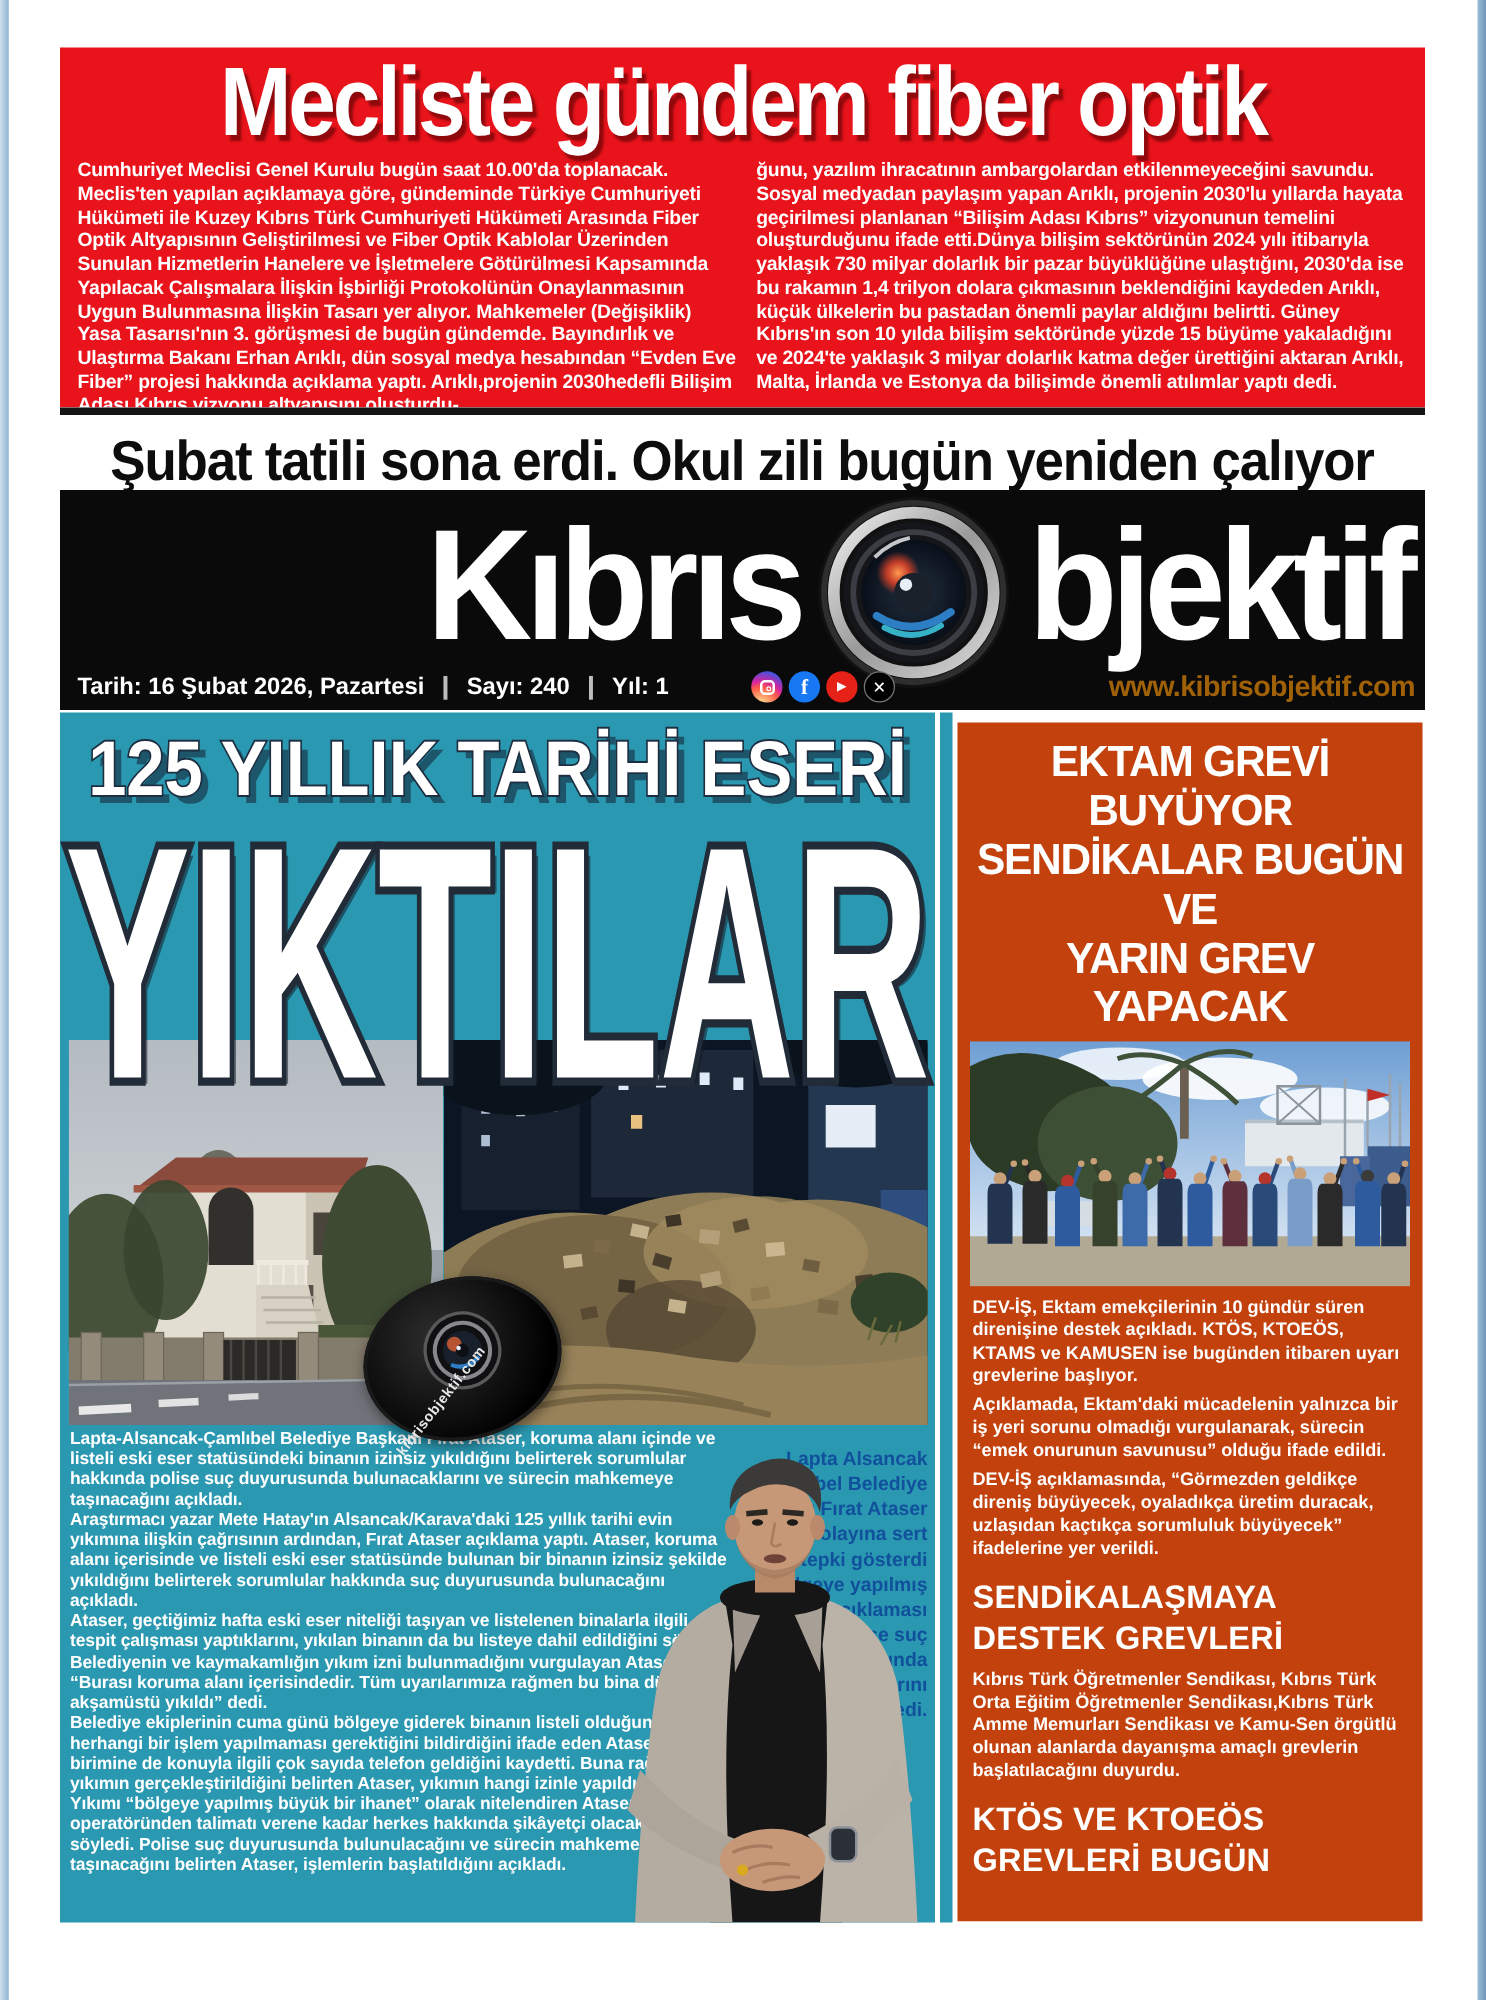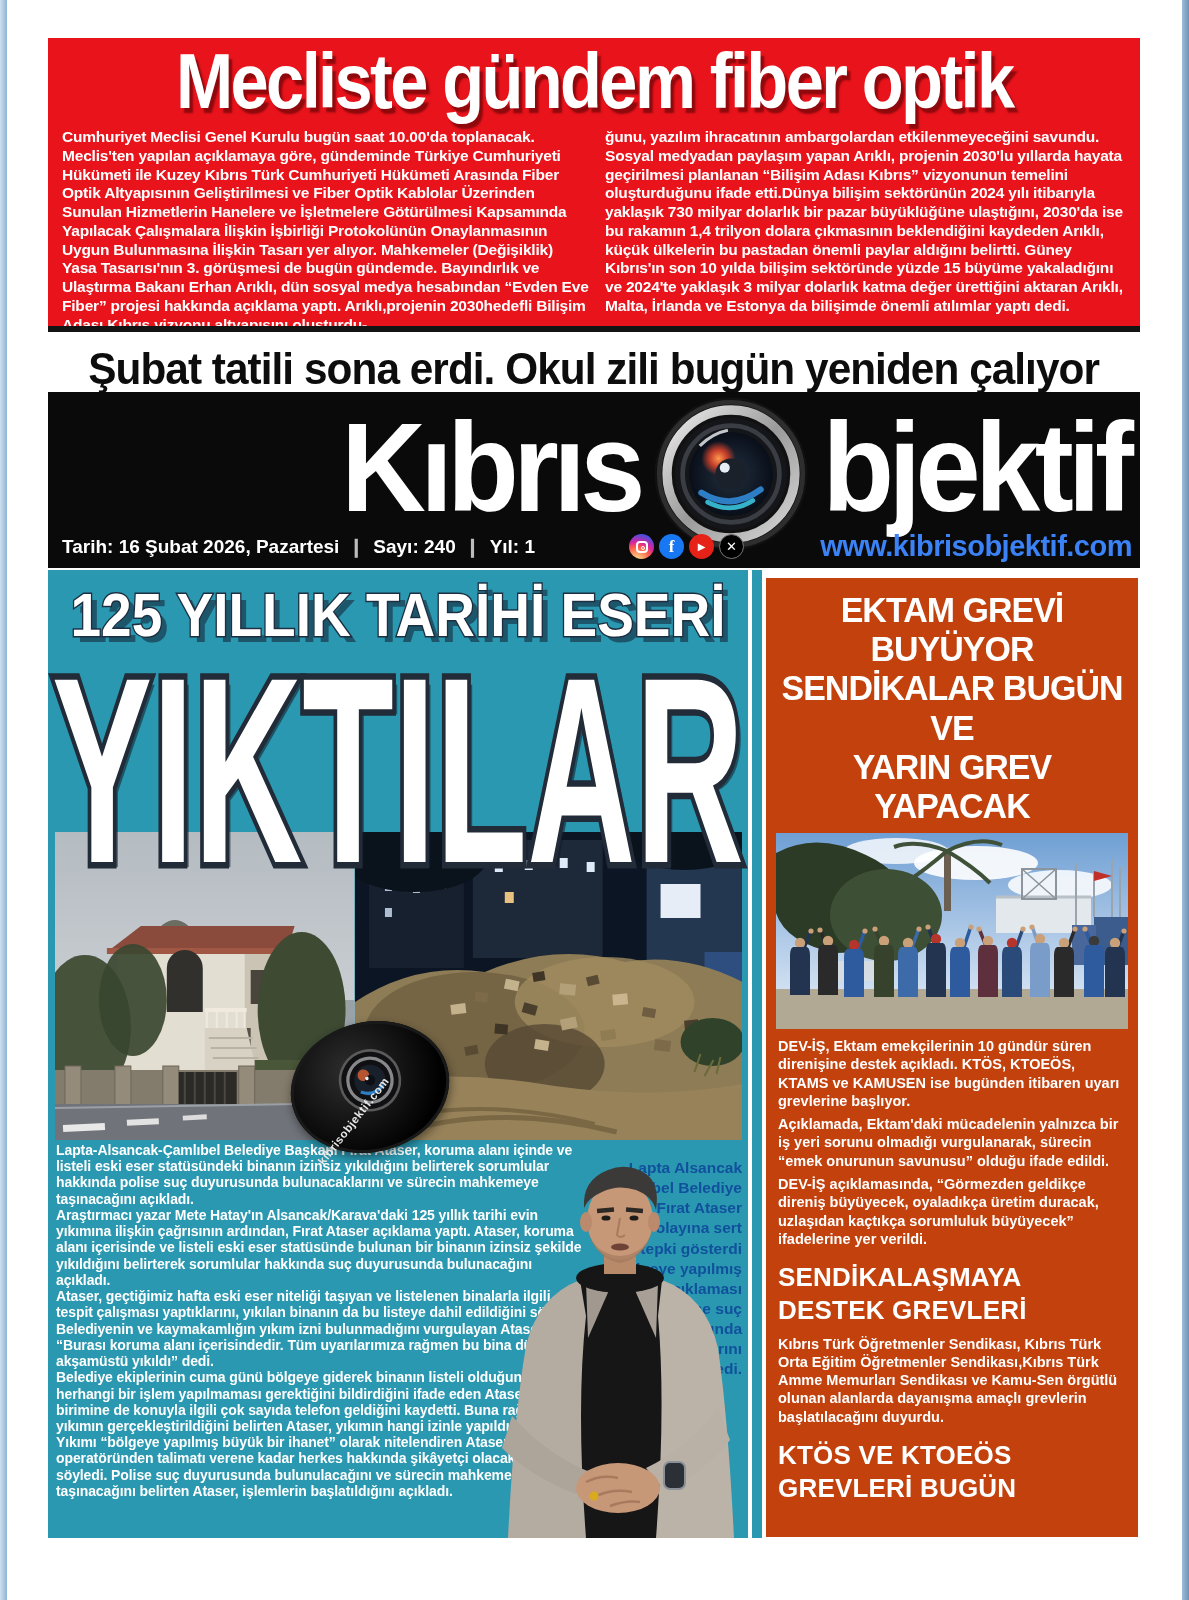--- a/index.html
+++ b/index.html
@@ -25,34 +25,34 @@
             border-top:6px solid #141414; display:flex; align-items:center; justify-content:center; }
   .ticker span { display:inline-block; font-size:45px; font-weight:900; color:#0d0d0d;
                  letter-spacing:-1px; transform:scaleX(.94); white-space:nowrap; }
 
   
   .masthead { position:absolute; left:48px; top:392px; width:1092px; height:176px; background:#0a0a0a; }
   .brand-row { display:flex; align-items:center; justify-content:flex-end; height:152px; }
   .brand-word { color:#fff; font-size:126px; font-weight:900; letter-spacing:-6px; line-height:1;
                 transform:scaleX(.93); }
   .lens-wrap { width:156px; height:156px; margin:0 2px; position:relative; top:6px; flex:0 0 auto; }
-  .mast-meta { position:absolute; left:14px; right:8px; bottom:5px; display:flex; align-items:center;gap:28px; }
+  .mast-meta { position:absolute; left:14px; right:8px; bottom:5px; display:flex; align-items:center; }
   .date-group { color:#fff; font-size:19px; font-weight:700; display:flex; align-items:center; }
   .date-group span + span::before { content:"❙"; color:#bdbdbd; margin:0 9px; font-weight:400; }
   .socials { display:flex; gap:5px; margin-left:66px; }
   .icon { width:25px; height:25px; border-radius:50%; display:flex; align-items:center;
           justify-content:center; color:#fff; font-size:13px; font-weight:700; }
   .icon.ig { background:radial-gradient(circle at 30% 110%,#fdf497 0%,#fd5949 45%,#d6249f 60%,#285AEB 90%); }
   .icon.ig i { display:block; width:12px; height:12px; border:2px solid #fff; border-radius:4px; position:relative; }
   .icon.ig i::after { content:""; position:absolute; left:3px; top:3px; width:2px; height:2px;
                       border:1.5px solid #fff; border-radius:50%; }
   .icon.fb { background:#1877f2; font-family:"Liberation Serif",serif; font-size:17px; }
   .icon.yt { background:#e62117; font-size:10px; }
   .icon.x  { background:#000; border:1px solid #777; font-size:13px; }
-  .website { margin-left:auto; color:#3b82f6; font-size:29px; font-weight:800; letter-spacing:-.5px;
+  .website { margin-left:auto; color:#a16207; font-size:23px; font-weight:800; letter-spacing:-.5px;
              text-decoration:none; }
 
   
   .lead-panel { position:absolute; left:48px; top:570px; width:700px; height:968px; background:#2a98b0; }
   .kicker-svg   { position:absolute; top:10px; left:6px; width:688px; height:72px; }
   .yiktilar-svg { position:absolute; top:74px; left:0; width:700px; height:236px; z-index:6; }
   .photos { position:absolute; top:262px; left:7px; width:687px; height:308px; display:flex; }
   .photo-house  { width:43.6%; height:100%; }
   .photo-rubble { width:56.4%; height:100%; }
   .photos svg { width:100%; height:100%; display:block; }

